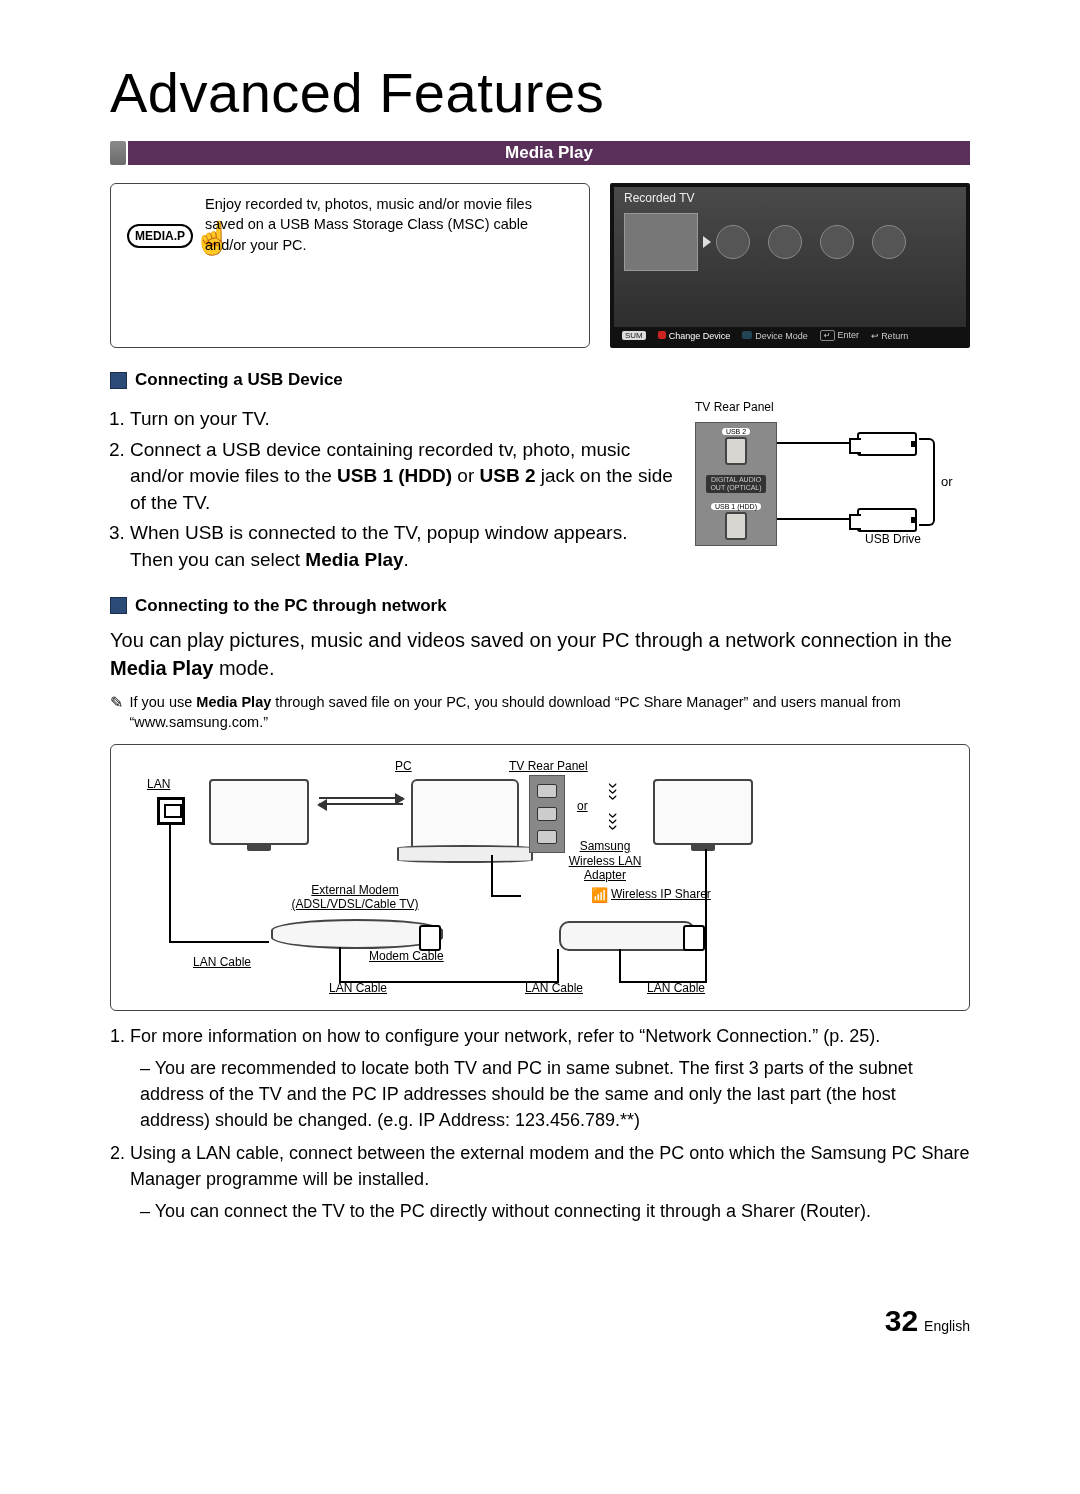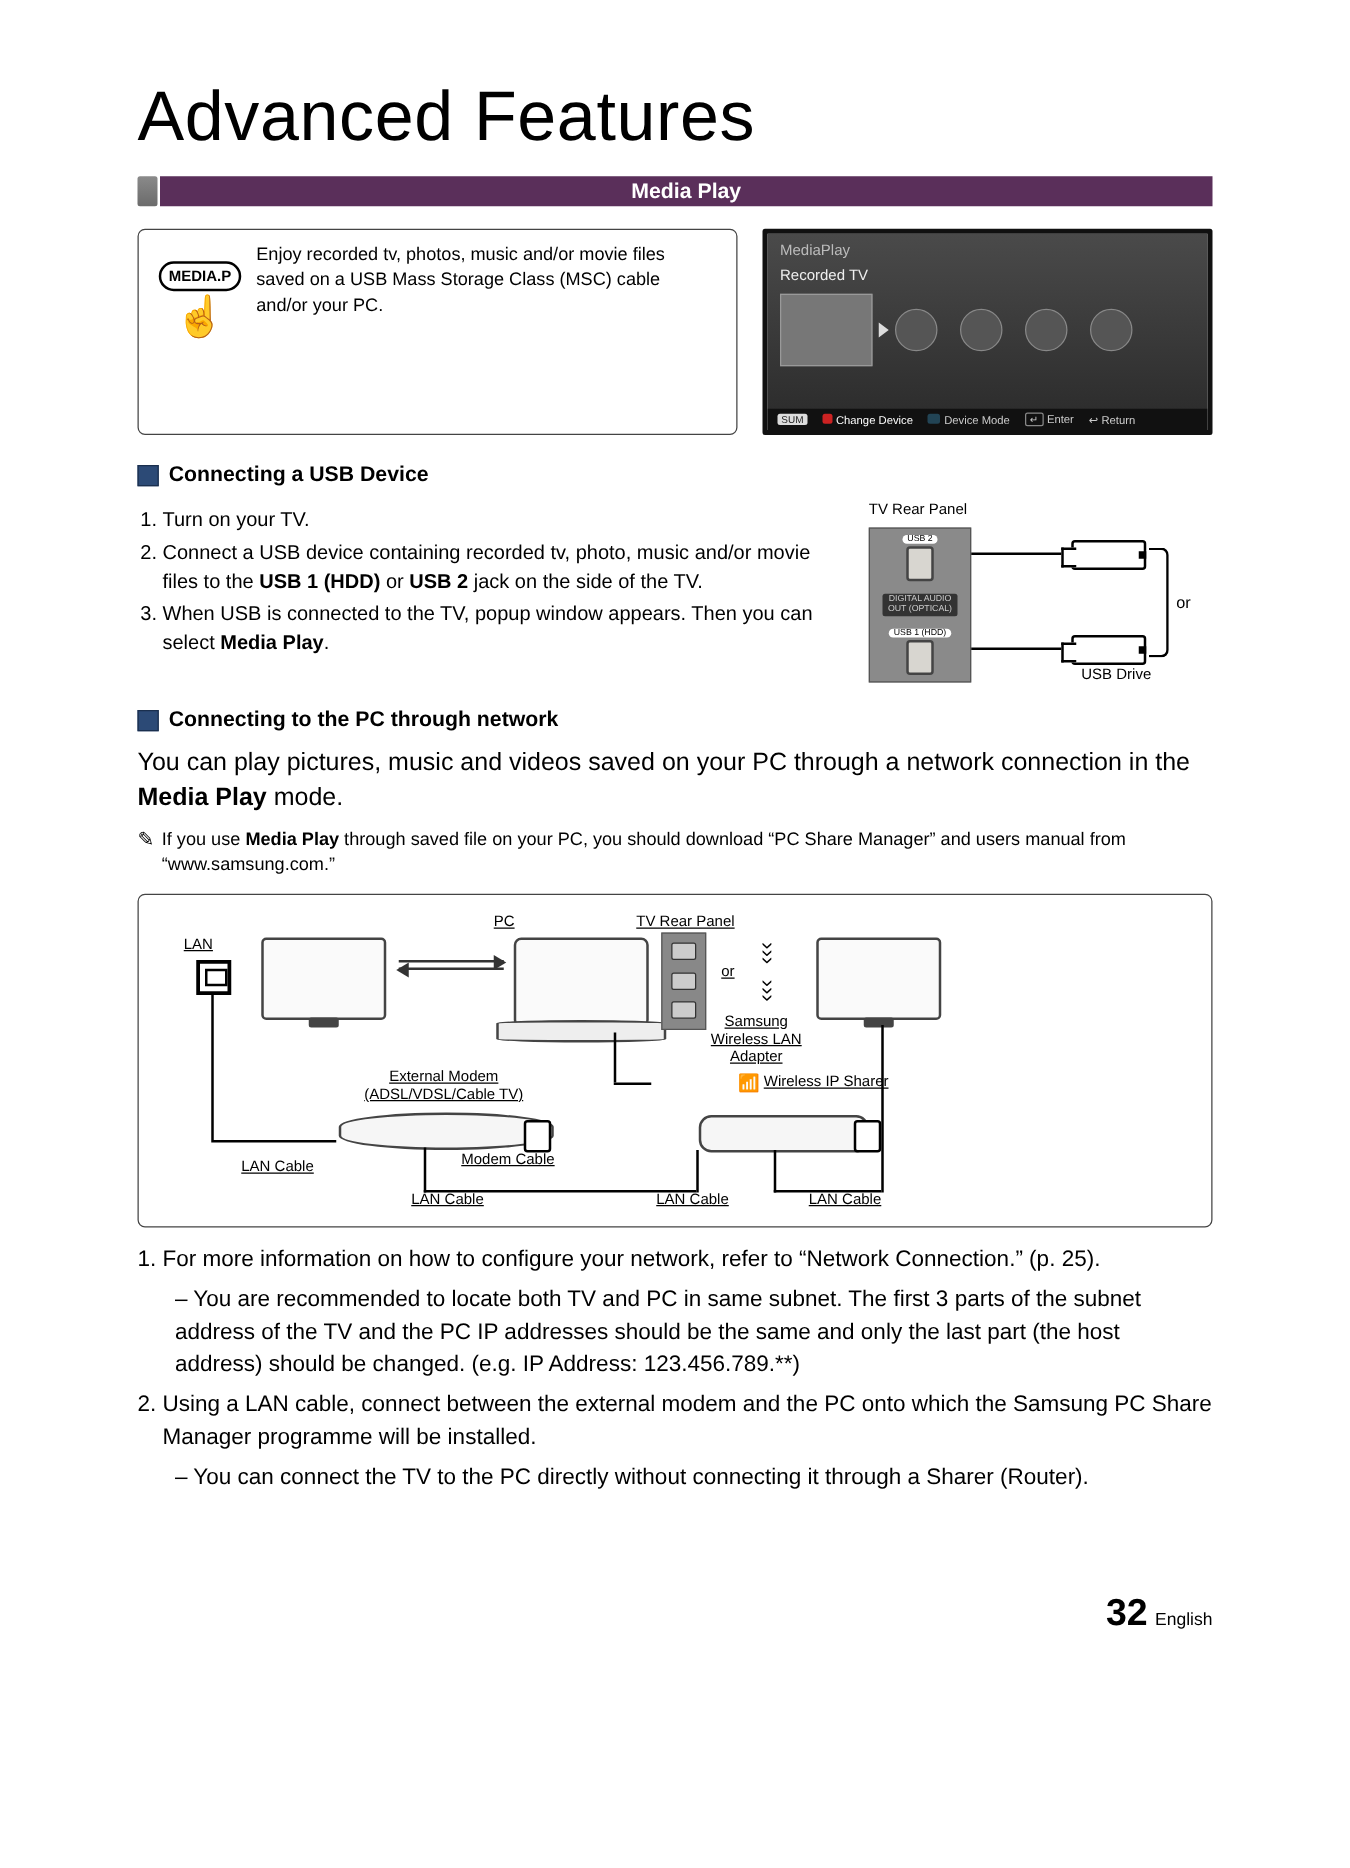--- a/index.html
+++ b/index.html
@@ -51,24 +51,23 @@
     border: 1px solid #444;
     border-radius: 6px;
     padding: 10px 16px 70px 16px;
     position: relative;
     display: flex;
     gap: 12px;
     box-sizing: border-box;
   }
   .remote-wrap {
     display:flex;
-    flex-direction:column;
+    flex-direction:row;
     align-items:center;
     width: 66px;
-    margin-top: 15px;
   }
   .remote-btn {
     border: 2px solid #000;
     border-radius: 12px;
     padding: 3px 6px;
     font-size: 12px;
     font-weight: bold;
   }
   .hand {
     font-size: 32px;
@@ -143,21 +142,21 @@
     font-size: 17px;
     font-weight: bold;
   }
   .usb-row {
     display: flex;
     gap: 20px;
     align-items: flex-start;
   }
   .usb-text {
     flex: 1;
-    font-size: 16px;
+    font-size: 19px;
   }
   .usb-list {
     margin:6px 0 0 0; padding:0 0 0 20px;
   }
   .usb-list li { margin: 4px 0; line-height:1.4; }
   .usb-panel {
     width: 275px;
     font-size: 12px;
   }
   .usb-label { margin-bottom: 4px; }
@@ -303,21 +302,20 @@
   <div class="intro-row">
     <div class="intro-box">
       <div class="remote-wrap">
         <div class="remote-btn">MEDIA.P</div>
         <div class="hand">☝</div>
       </div>
       <div class="intro-text">Enjoy recorded tv, photos, music and/or movie files saved on a USB Mass Storage Class (MSC) cable and/or your PC.</div>
     </div>
 
     <div class="tv-shot">
-      <div class="tv-head">MediaPlay</div>
       <div class="tv-sub">Recorded TV</div>
       <div class="tv-icons">
         <div class="tv-thumb"></div>
         <div class="tv-ic"></div>
         <div class="tv-ic"></div>
         <div class="tv-ic"></div>
         <div class="tv-ic"></div>
       </div>
       <div class="tv-footer">
         <span class="sum">SUM</span>

